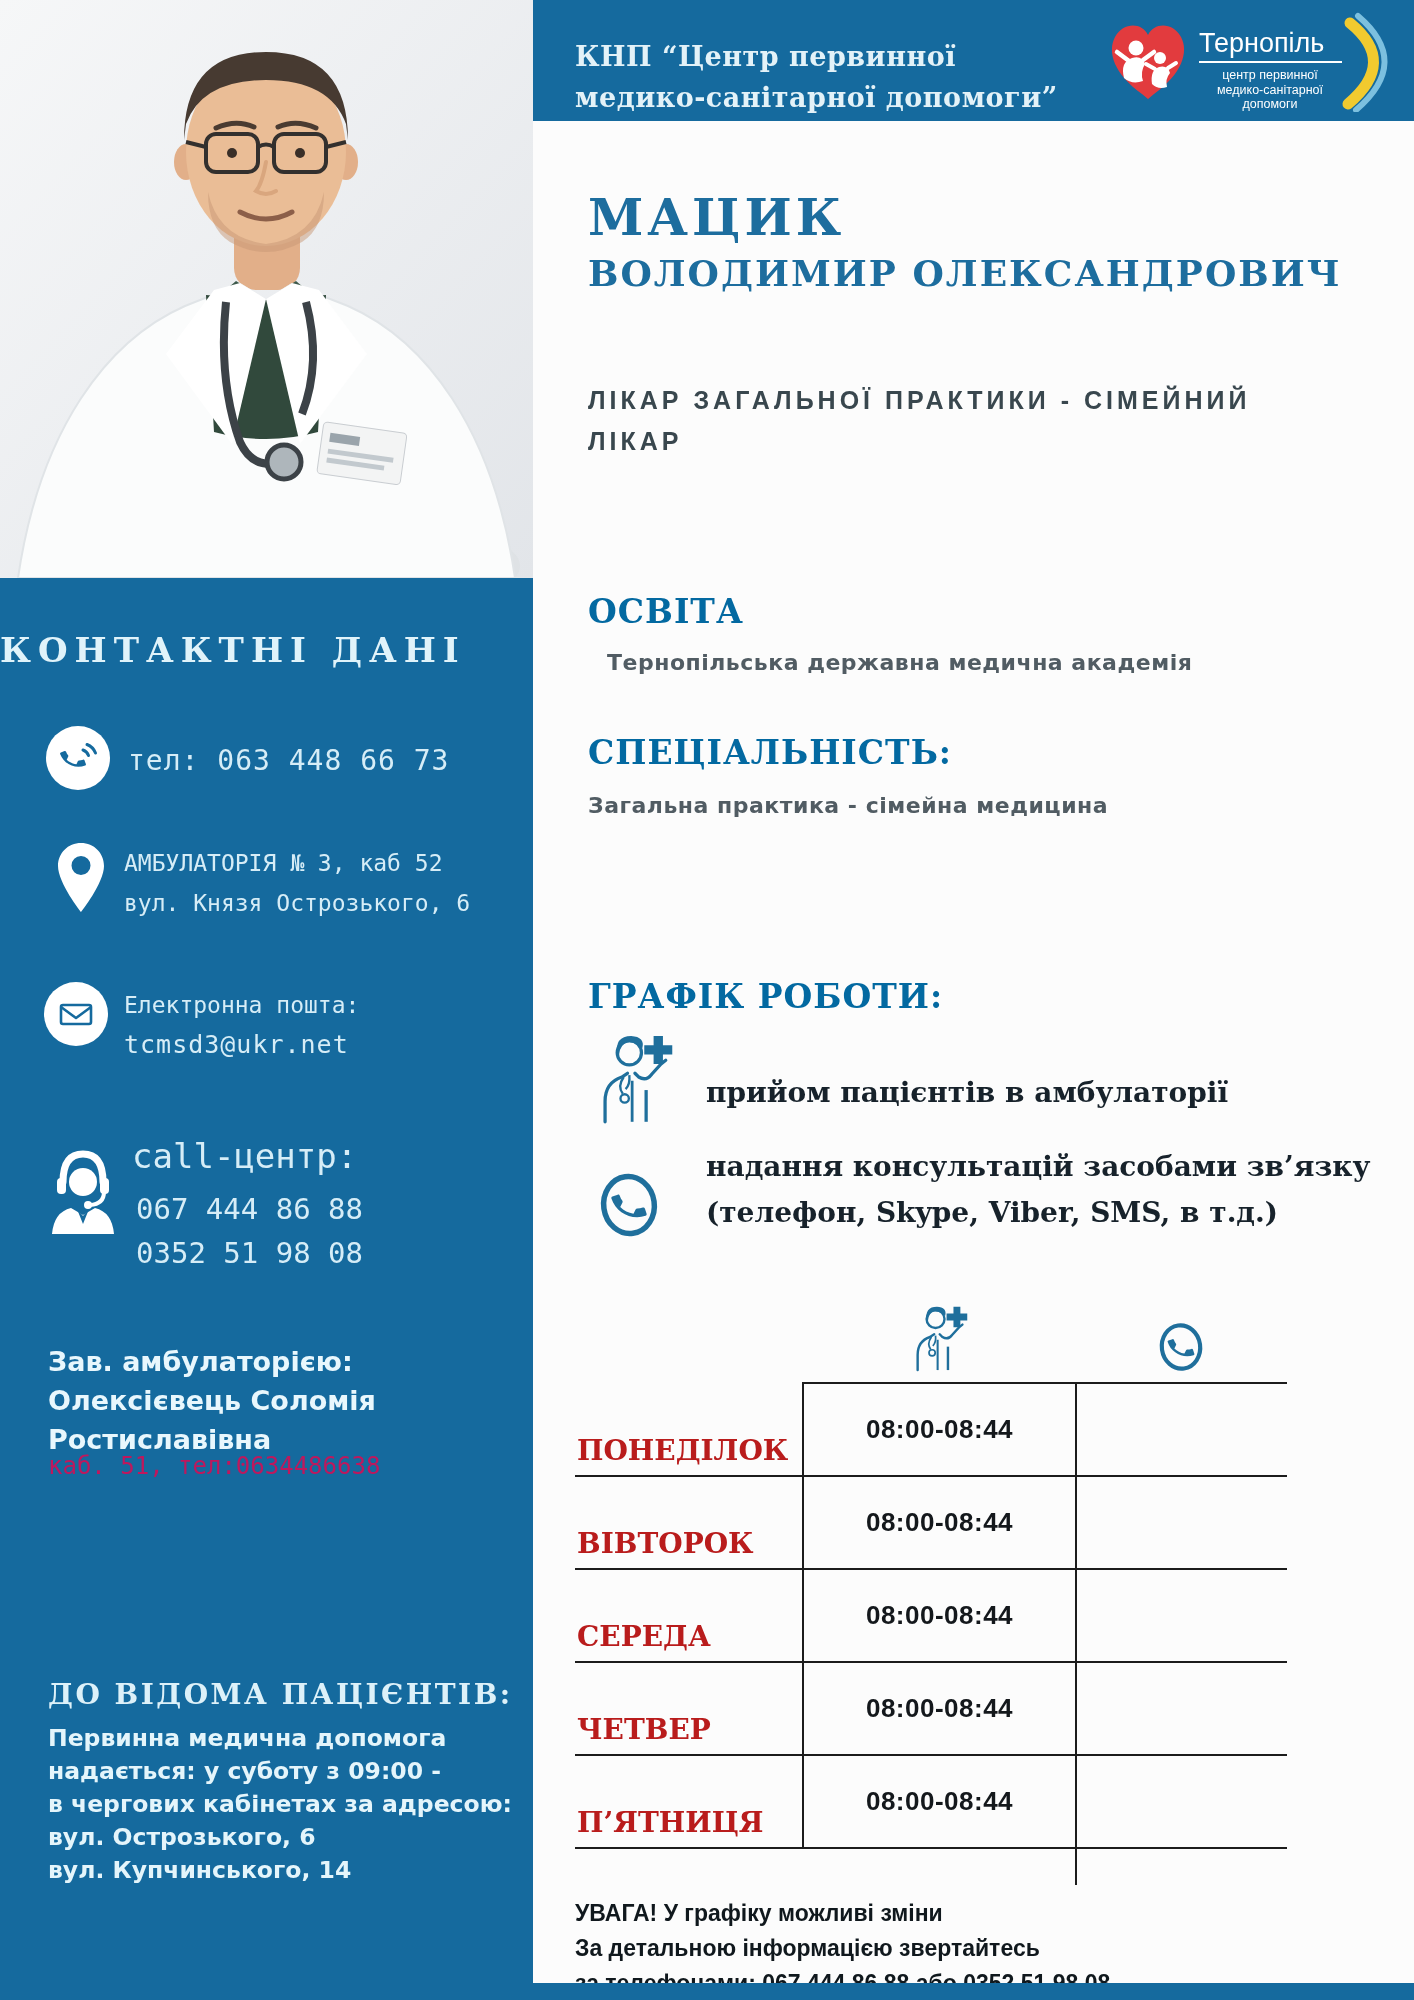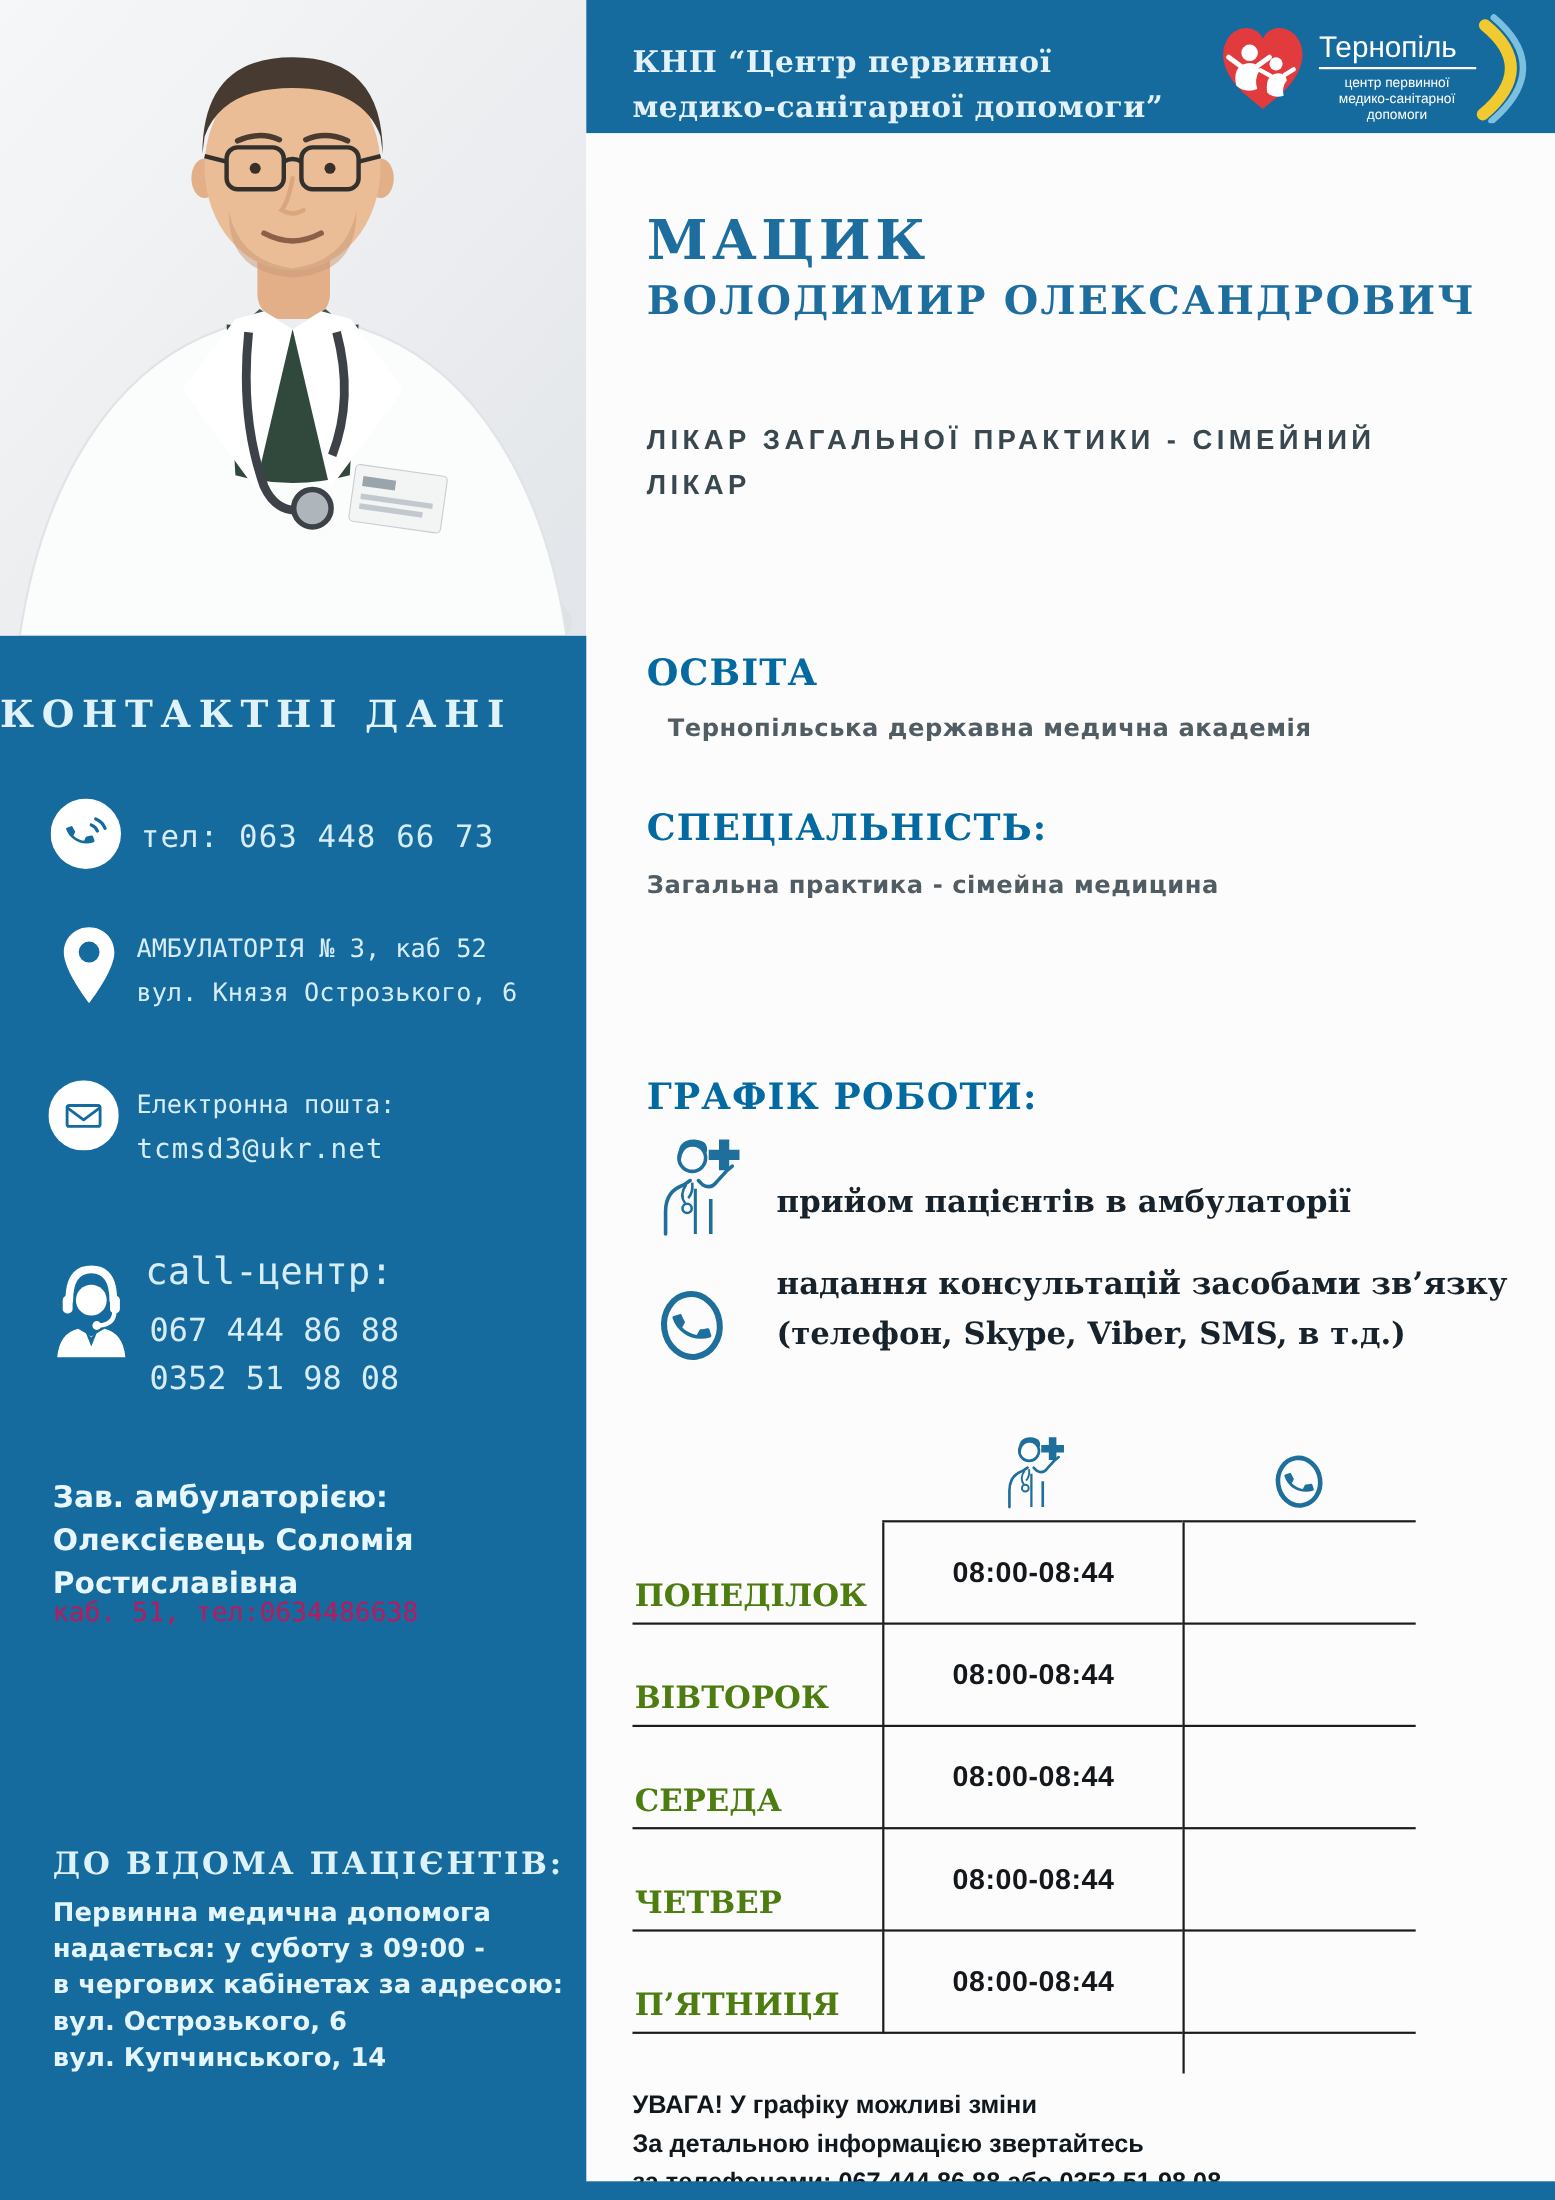--- a/index.html
+++ b/index.html
@@ -64,21 +64,21 @@
   .mode-text{font-family:"DejaVu Serif",serif;font-weight:700;font-size:28px;color:#17222b;}
   
   .sched-table{left:575px;top:1288px;width:712px;display:grid;
     grid-template-columns:227px 273px 212px;}
   .t-cell{box-sizing:border-box;}
   .t-hcell{height:96px;display:flex;align-items:flex-end;justify-content:center;
     padding-bottom:10px;}
   .t-h2,.t-h3{border-bottom:2px solid #1c1c1c;}
   .t-day{height:93px;display:flex;align-items:flex-end;padding:0 0 8px 2px;
     border-bottom:2px solid #1c1c1c;
-    font-family:"DejaVu Serif",serif;font-weight:700;font-size:28px;color:#4d7c0f;}
+    font-family:"DejaVu Serif",serif;font-weight:700;font-size:28px;color:#b91c1c;}
   .t-time{height:93px;display:flex;align-items:center;justify-content:center;
     border-bottom:2px solid #1c1c1c;border-left:2px solid #1c1c1c;
     font-size:26px;font-weight:600;color:#14181c;letter-spacing:0.5px;}
   .t-remote{height:93px;border-bottom:2px solid #1c1c1c;border-left:2px solid #1c1c1c;}
   .t-tail{left:1075px;top:1849px;width:2px;height:36px;background:#1c1c1c;}
   .notice{left:575px;top:1896px;font-size:23px;font-weight:700;line-height:35px;
     color:#10181d;font-family:"Liberation Sans",sans-serif;}
   svg{display:block;}
 </style>
 </head>

